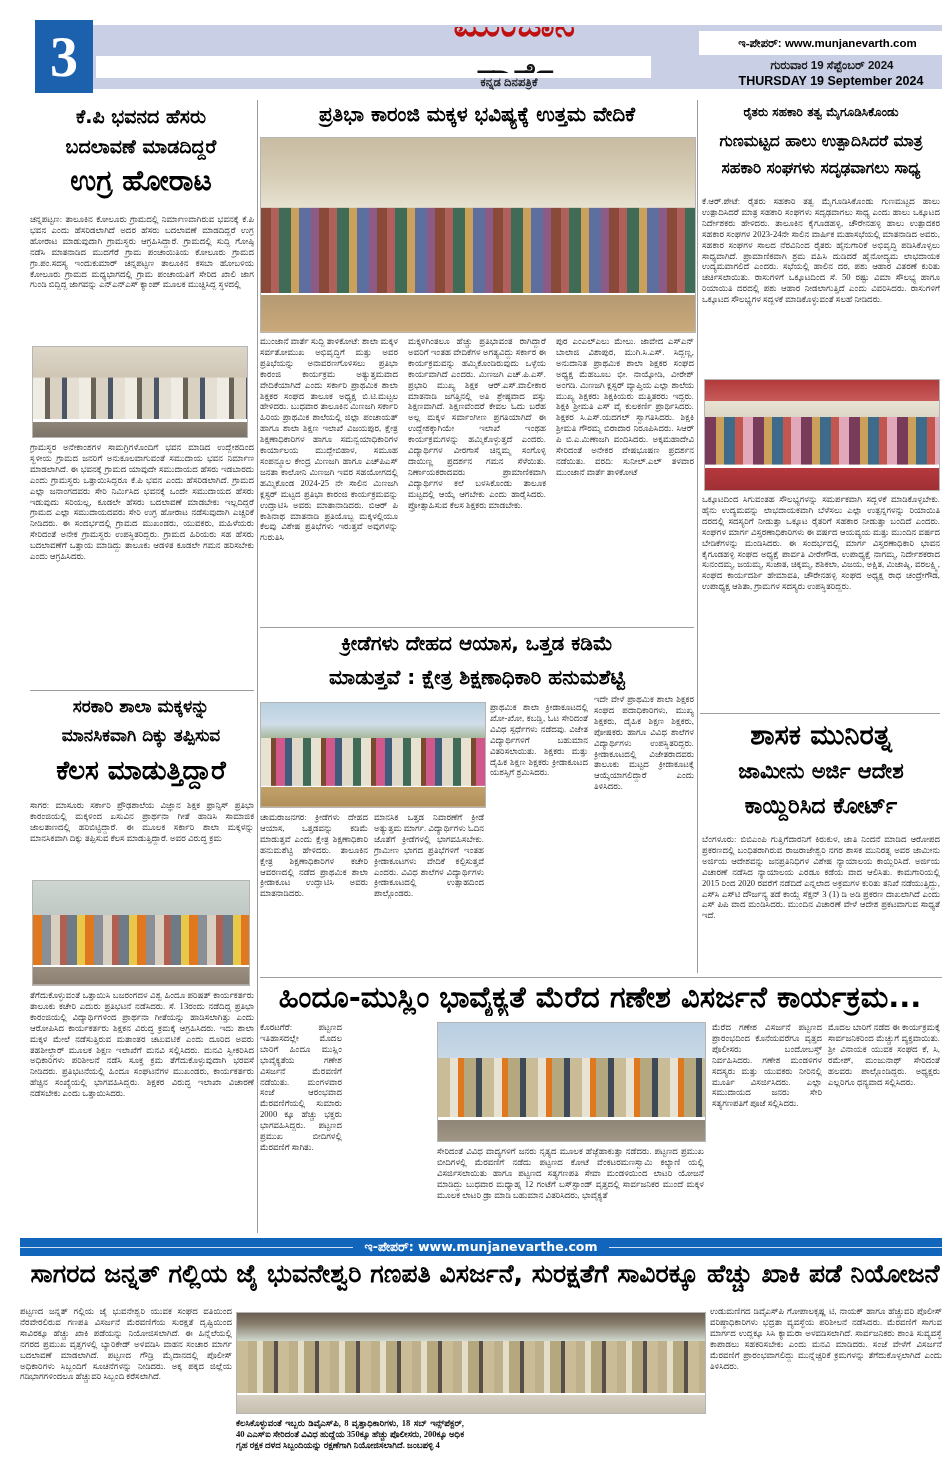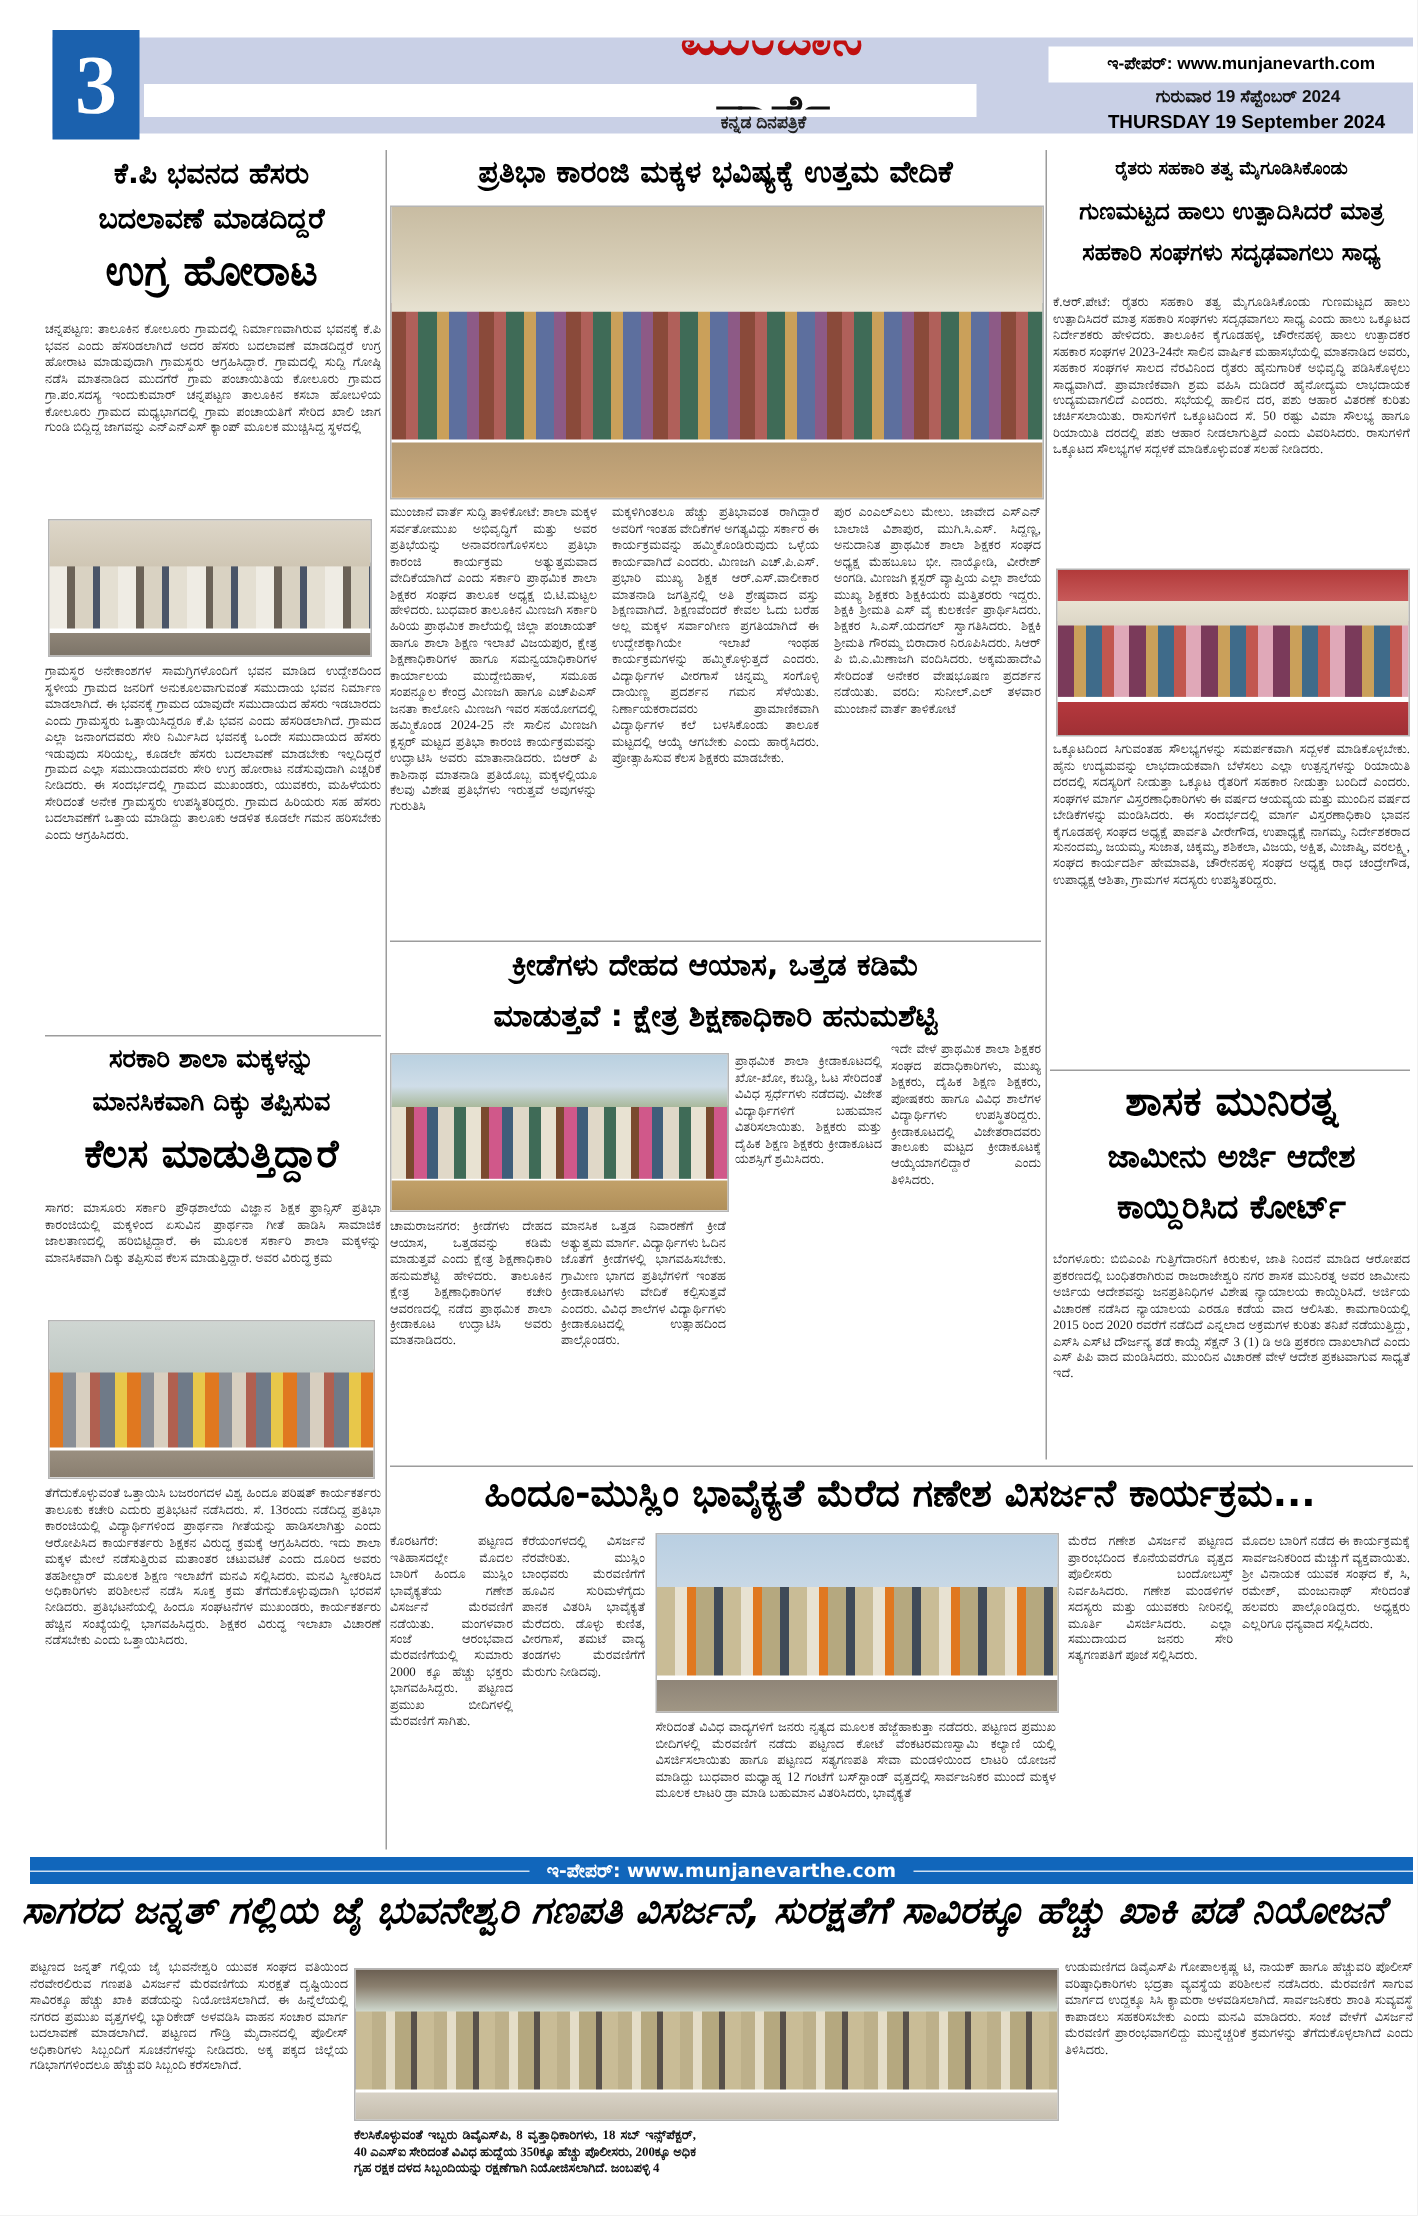--- a/index.html
+++ b/index.html
@@ -138,33 +138,32 @@
   <div class="abs bt" style="left:702px;top:494px;width:238px;height:216px;">ಒಕ್ಕೂಟದಿಂದ ಸಿಗುವಂತಹ ಸೌಲಭ್ಯಗಳನ್ನು ಸಮರ್ಪಕವಾಗಿ ಸದ್ಬಳಕೆ ಮಾಡಿಕೊಳ್ಳಬೇಕು. ಹೈನು ಉದ್ಯಮವನ್ನು ಲಾಭದಾಯಕವಾಗಿ ಬೆಳೆಸಲು ಎಲ್ಲಾ ಉತ್ಪನ್ನಗಳನ್ನು ರಿಯಾಯಿತಿ ದರದಲ್ಲಿ ಸದಸ್ಯರಿಗೆ ನೀಡುತ್ತಾ ಒಕ್ಕೂಟ ರೈತರಿಗೆ ಸಹಕಾರ ನೀಡುತ್ತಾ ಬಂದಿದೆ ಎಂದರು. ಸಂಘಗಳ ಮಾರ್ಗ ವಿಸ್ತರಣಾಧಿಕಾರಿಗಳು ಈ ವರ್ಷದ ಆಯವ್ಯಯ ಮತ್ತು ಮುಂದಿನ ವರ್ಷದ ಬೇಡಿಕೆಗಳನ್ನು ಮಂಡಿಸಿದರು. ಈ ಸಂದರ್ಭದಲ್ಲಿ ಮಾರ್ಗ ವಿಸ್ತರಣಾಧಿಕಾರಿ ಭಾವನ ಕೈಗೂಡಹಳ್ಳಿ ಸಂಘದ ಅಧ್ಯಕ್ಷೆ ಪಾರ್ವತಿ ವೀರೇಗೌಡ, ಉಪಾಧ್ಯಕ್ಷೆ ನಾಗಮ್ಮ, ನಿರ್ದೇಶಕರಾದ ಸುನಂದಮ್ಮ, ಜಯಮ್ಮ, ಸುಜಾತ, ಚಿಕ್ಕಮ್ಮ, ಶಶಿಕಲಾ, ವಿಜಯ, ಅಕ್ಷಿತ, ಮಿಜಾಷ್ಮಿ, ವರಲಕ್ಷ್ಮಿ, ಸಂಘದ ಕಾರ್ಯದರ್ಶಿ ಹೇಮಾವತಿ, ಚೌರೇನಹಳ್ಳಿ ಸಂಘದ ಅಧ್ಯಕ್ಷ ರಾಧ ಚಂದ್ರೇಗೌಡ, ಉಪಾಧ್ಯಕ್ಷ ಆಶಿತಾ, ಗ್ರಾಮಗಳ ಸದಸ್ಯರು ಉಪಸ್ಥಿತರಿದ್ದರು.</div>
 
   <div class="hrline" style="left:700px;top:713px;width:240px;"></div>
 
   <div class="abs hl" style="left:700px;top:720px;width:242px;height:38px;font-size:27px;">ಶಾಸಕ ಮುನಿರತ್ನ</div>
   <div class="abs hl" style="left:700px;top:760px;width:242px;height:32px;font-size:21px;">ಜಾಮೀನು ಅರ್ಜಿ ಆದೇಶ</div>
   <div class="abs hl" style="left:700px;top:794px;width:242px;height:34px;font-size:22px;">ಕಾಯ್ದಿರಿಸಿದ ಕೋರ್ಟ್</div>
   <div class="abs bt" style="left:702px;top:834px;width:238px;height:140px;">ಬೆಂಗಳೂರು: ಬಿಬಿಎಂಪಿ ಗುತ್ತಿಗೆದಾರನಿಗೆ ಕಿರುಕುಳ, ಜಾತಿ ನಿಂದನೆ ಮಾಡಿದ ಆರೋಪದ ಪ್ರಕರಣದಲ್ಲಿ ಬಂಧಿತರಾಗಿರುವ ರಾಜರಾಜೇಶ್ವರಿ ನಗರ ಶಾಸಕ ಮುನಿರತ್ನ ಅವರ ಜಾಮೀನು ಅರ್ಜಿಯ ಆದೇಶವನ್ನು ಜನಪ್ರತಿನಿಧಿಗಳ ವಿಶೇಷ ನ್ಯಾಯಾಲಯ ಕಾಯ್ದಿರಿಸಿದೆ. ಅರ್ಜಿಯ ವಿಚಾರಣೆ ನಡೆಸಿದ ನ್ಯಾಯಾಲಯ ಎರಡೂ ಕಡೆಯ ವಾದ ಆಲಿಸಿತು. ಕಾಮಗಾರಿಯಲ್ಲಿ 2015 ರಿಂದ 2020 ರವರೆಗೆ ನಡೆದಿದೆ ಎನ್ನಲಾದ ಅಕ್ರಮಗಳ ಕುರಿತು ತನಿಖೆ ನಡೆಯುತ್ತಿದ್ದು, ಎಸ್‌ಸಿ ಎಸ್‌ಟಿ ದೌರ್ಜನ್ಯ ತಡೆ ಕಾಯ್ದೆ ಸೆಕ್ಷನ್ 3 (1) ಡಿ ಅಡಿ ಪ್ರಕರಣ ದಾಖಲಾಗಿದೆ ಎಂದು ಎಸ್ ಪಿಪಿ ವಾದ ಮಂಡಿಸಿದರು. ಮುಂದಿನ ವಿಚಾರಣೆ ವೇಳೆ ಆದೇಶ ಪ್ರಕಟವಾಗುವ ಸಾಧ್ಯತೆ ಇದೆ.</div>
 
   <div class="hrline" style="left:260px;top:977px;width:682px;"></div>
-  <div class="abs hl" style="left:258px;top:982px;width:684px;height:34px;font-size:25px;">ಹಿಂದೂ-ಮುಸ್ಲಿಂ ಭಾವೈಕ್ಯತೆ ಮೆರೆದ ಗಣೇಶ ವಿಸರ್ಜನೆ ಕಾರ್ಯಕ್ರಮ...</div>
+  <div class="abs hl" style="left:258px;top:982px;width:684px;height:34px;font-size:29px;">ಹಿಂದೂ-ಮುಸ್ಲಿಂ ಭಾವೈಕ್ಯತೆ ಮೆರೆದ ಗಣೇಶ ವಿಸರ್ಜನೆ ಕಾರ್ಯಕ್ರಮ...</div>
   <div class="abs bt" style="left:260px;top:1022px;width:82px;height:210px;">ಕೊರಟಗೆರೆ: ಪಟ್ಟಣದ ಇತಿಹಾಸದಲ್ಲೇ ಮೊದಲ ಬಾರಿಗೆ ಹಿಂದೂ ಮುಸ್ಲಿಂ ಭಾವೈಕ್ಯತೆಯ ಗಣೇಶ ವಿಸರ್ಜನೆ ಮೆರವಣಿಗೆ ನಡೆಯಿತು. ಮಂಗಳವಾರ ಸಂಜೆ ಆರಂಭವಾದ ಮೆರವಣಿಗೆಯಲ್ಲಿ ಸುಮಾರು 2000 ಕ್ಕೂ ಹೆಚ್ಚು ಭಕ್ತರು ಭಾಗವಹಿಸಿದ್ದರು. ಪಟ್ಟಣದ ಪ್ರಮುಖ ಬೀದಿಗಳಲ್ಲಿ ಮೆರವಣಿಗೆ ಸಾಗಿತು.</div>
-  <div class="abs bt" style="left:348px;top:1022px;width:82px;height:210px;">ಕೆರೆಯಂಗಳದಲ್ಲಿ ವಿಸರ್ಜನೆ ನೆರವೇರಿತು. ಮುಸ್ಲಿಂ ಬಾಂಧವರು ಮೆರವಣಿಗೆಗೆ ಹೂವಿನ ಸುರಿಮಳೆಗೈದು ಪಾನಕ ವಿತರಿಸಿ ಭಾವೈಕ್ಯತೆ ಮೆರೆದರು. ಡೊಳ್ಳು ಕುಣಿತ, ವೀರಗಾಸೆ, ತಮಟೆ ವಾದ್ಯ ತಂಡಗಳು ಮೆರವಣಿಗೆಗೆ ಮೆರುಗು ನೀಡಿದವು.</div>
   <div class="photo ph-police-crowd" style="left:437px;top:1022px;width:267px;height:118px;"></div>
   <div class="abs bt" style="left:437px;top:1146px;width:267px;height:86px;">ಸೇರಿದಂತೆ ವಿವಿಧ ವಾದ್ಯಗಳಿಗೆ ಜನರು ನೃತ್ಯದ ಮೂಲಕ ಹೆಜ್ಜೆಹಾಕುತ್ತಾ ನಡೆದರು. ಪಟ್ಟಣದ ಪ್ರಮುಖ ಬೀದಿಗಳಲ್ಲಿ ಮೆರವಣಿಗೆ ನಡೆದು ಪಟ್ಟಣದ ಕೋಟೆ ವೆಂಕಟರಮಣಸ್ವಾಮಿ ಕಲ್ಯಾಣಿ ಯಲ್ಲಿ ವಿಸರ್ಜಿಸಲಾಯಿತು ಹಾಗೂ ಪಟ್ಟಣದ ಸತ್ಯಗಣಪತಿ ಸೇವಾ ಮಂಡಳಿಯಿಂದ ಲಾಟರಿ ಯೋಜನೆ ಮಾಡಿದ್ದು ಬುಧವಾರ ಮಧ್ಯಾಹ್ನ 12 ಗಂಟೆಗೆ ಬಸ್‌ಸ್ಟಾಂಡ್ ವೃತ್ತದಲ್ಲಿ ಸಾರ್ವಜನಿಕರ ಮುಂದೆ ಮಕ್ಕಳ ಮೂಲಕ ಲಾಟರಿ ಡ್ರಾ ಮಾಡಿ ಬಹುಮಾನ ವಿತರಿಸಿದರು, ಭಾವೈಕ್ಯತೆ</div>
   <div class="abs bt" style="left:712px;top:1022px;width:110px;height:210px;">ಮೆರೆದ ಗಣೇಶ ವಿಸರ್ಜನೆ ಪಟ್ಟಣದ ಪ್ರಾರಂಭದಿಂದ ಕೊನೆಯವರೆಗೂ ವೃತ್ತದ ಪೊಲೀಸರು ಬಂದೋಬಸ್ತ್ ನಿರ್ವಹಿಸಿದರು. ಗಣೇಶ ಮಂಡಳಿಗಳ ಸದಸ್ಯರು ಮತ್ತು ಯುವಕರು ನೀರಿನಲ್ಲಿ ಮೂರ್ತಿ ವಿಸರ್ಜಿಸಿದರು. ಎಲ್ಲಾ ಸಮುದಾಯದ ಜನರು ಸೇರಿ ಸತ್ಯಗಣಪತಿಗೆ ಪೂಜೆ ಸಲ್ಲಿಸಿದರು.</div>
   <div class="abs bt" style="left:828px;top:1022px;width:112px;height:210px;">ಮೊದಲ ಬಾರಿಗೆ ನಡೆದ ಈ ಕಾರ್ಯಕ್ರಮಕ್ಕೆ ಸಾರ್ವಜನಿಕರಿಂದ ಮೆಚ್ಚುಗೆ ವ್ಯಕ್ತವಾಯಿತು. ಶ್ರೀ ವಿನಾಯಕ ಯುವಕ ಸಂಘದ ಕೆ, ಸಿ, ರಮೇಶ್, ಮಂಜುನಾಥ್ ಸೇರಿದಂತೆ ಹಲವರು ಪಾಲ್ಗೊಂಡಿದ್ದರು. ಅಧ್ಯಕ್ಷರು ಎಲ್ಲರಿಗೂ ಧನ್ಯವಾದ ಸಲ್ಲಿಸಿದರು.</div>
 
   <div class="abs bluebar" style="left:20px;top:1238px;width:922px;height:18px;">
     <div class="line"></div>
     <span class="txt">ಇ-ಪೇಪರ್: www.munjanevarthe.com</span>
     <div class="line"></div>
   </div>
 
-  <div class="abs hl" style="left:8px;top:1260px;width:922px;height:40px;font-size:25px;font-style:italic;">ಸಾಗರದ ಜನ್ನತ್ ಗಲ್ಲಿಯ ಜೈ ಭುವನೇಶ್ವರಿ ಗಣಪತಿ ವಿಸರ್ಜನೆ, ಸುರಕ್ಷತೆಗೆ ಸಾವಿರಕ್ಕೂ ಹೆಚ್ಚು ಖಾಕಿ ಪಡೆ ನಿಯೋಜನೆ</div>
+  <div class="abs hl" style="left:24px;top:1260px;width:922px;height:40px;font-size:25px;">ಸಾಗರದ ಜನ್ನತ್ ಗಲ್ಲಿಯ ಜೈ ಭುವನೇಶ್ವರಿ ಗಣಪತಿ ವಿಸರ್ಜನೆ, ಸುರಕ್ಷತೆಗೆ ಸಾವಿರಕ್ಕೂ ಹೆಚ್ಚು ಖಾಕಿ ಪಡೆ ನಿಯೋಜನೆ</div>
   <div class="abs bt" style="left:20px;top:1306px;width:212px;height:171px;">ಪಟ್ಟಣದ ಜನ್ನತ್ ಗಲ್ಲಿಯ ಜೈ ಭುವನೇಶ್ವರಿ ಯುವಕ ಸಂಘದ ವತಿಯಿಂದ ನೆರವೇರಲಿರುವ ಗಣಪತಿ ವಿಸರ್ಜನೆ ಮೆರವಣಿಗೆಯ ಸುರಕ್ಷತೆ ದೃಷ್ಟಿಯಿಂದ ಸಾವಿರಕ್ಕೂ ಹೆಚ್ಚು ಖಾಕಿ ಪಡೆಯನ್ನು ನಿಯೋಜಿಸಲಾಗಿದೆ. ಈ ಹಿನ್ನೆಲೆಯಲ್ಲಿ ನಗರದ ಪ್ರಮುಖ ವೃತ್ತಗಳಲ್ಲಿ ಬ್ಯಾರಿಕೇಡ್ ಅಳವಡಿಸಿ ವಾಹನ ಸಂಚಾರ ಮಾರ್ಗ ಬದಲಾವಣೆ ಮಾಡಲಾಗಿದೆ. ಪಟ್ಟಣದ ಗೌಡ್ರಿ ಮೈದಾನದಲ್ಲಿ ಪೊಲೀಸ್ ಅಧಿಕಾರಿಗಳು ಸಿಬ್ಬಂದಿಗೆ ಸೂಚನೆಗಳನ್ನು ನೀಡಿದರು. ಅಕ್ಕ ಪಕ್ಕದ ಜಿಲ್ಲೆಯ ಗಡಿಭಾಗಗಳಿಂದಲೂ ಹೆಚ್ಚುವರಿ ಸಿಬ್ಬಂದಿ ಕರೆಸಲಾಗಿದೆ.</div>
   <div class="photo ph-police" style="left:236px;top:1312px;width:468px;height:100px;"></div>
   <div class="abs cap" style="left:236px;top:1418px;width:228px;height:59px;">ಕೆಲಸಿಕೊಳ್ಳುವಂತೆ ಇಬ್ಬರು ಡಿವೈಎಸ್‌ಪಿ, 8 ವೃತ್ತಾಧಿಕಾರಿಗಳು, 18 ಸಬ್ ಇನ್ಸ್‌ಪೆಕ್ಟರ್, 40 ಎಎಸ್‌ಐ ಸೇರಿದಂತೆ ವಿವಿಧ ಹುದ್ದೆಯ 350ಕ್ಕೂ ಹೆಚ್ಚು ಪೊಲೀಸರು, 200ಕ್ಕೂ ಅಧಿಕ ಗೃಹ ರಕ್ಷಕ ದಳದ ಸಿಬ್ಬಂದಿಯನ್ನು ರಕ್ಷಣೆಗಾಗಿ ನಿಯೋಜಿಸಲಾಗಿದೆ. ಜಂಬಪಳ್ಳಿ 4</div>
   <div class="abs bt" style="left:710px;top:1306px;width:232px;height:171px;">ಉಡುಮಣಿಗದ ಡಿವೈಎಸ್‌ಪಿ ಗೋಪಾಲಕೃಷ್ಣ ಟಿ, ನಾಯಕ್ ಹಾಗೂ ಹೆಚ್ಚುವರಿ ಪೊಲೀಸ್ ವರಿಷ್ಠಾಧಿಕಾರಿಗಳು ಭದ್ರತಾ ವ್ಯವಸ್ಥೆಯ ಪರಿಶೀಲನೆ ನಡೆಸಿದರು. ಮೆರವಣಿಗೆ ಸಾಗುವ ಮಾರ್ಗದ ಉದ್ದಕ್ಕೂ ಸಿಸಿ ಕ್ಯಾಮರಾ ಅಳವಡಿಸಲಾಗಿದೆ. ಸಾರ್ವಜನಿಕರು ಶಾಂತಿ ಸುವ್ಯವಸ್ಥೆ ಕಾಪಾಡಲು ಸಹಕರಿಸಬೇಕು ಎಂದು ಮನವಿ ಮಾಡಿದರು. ಸಂಜೆ ವೇಳೆಗೆ ವಿಸರ್ಜನೆ ಮೆರವಣಿಗೆ ಪ್ರಾರಂಭವಾಗಲಿದ್ದು ಮುನ್ನೆಚ್ಚರಿಕೆ ಕ್ರಮಗಳನ್ನು ತೆಗೆದುಕೊಳ್ಳಲಾಗಿದೆ ಎಂದು ತಿಳಿಸಿದರು.</div>
 
 </div>
 
 </body></html>

